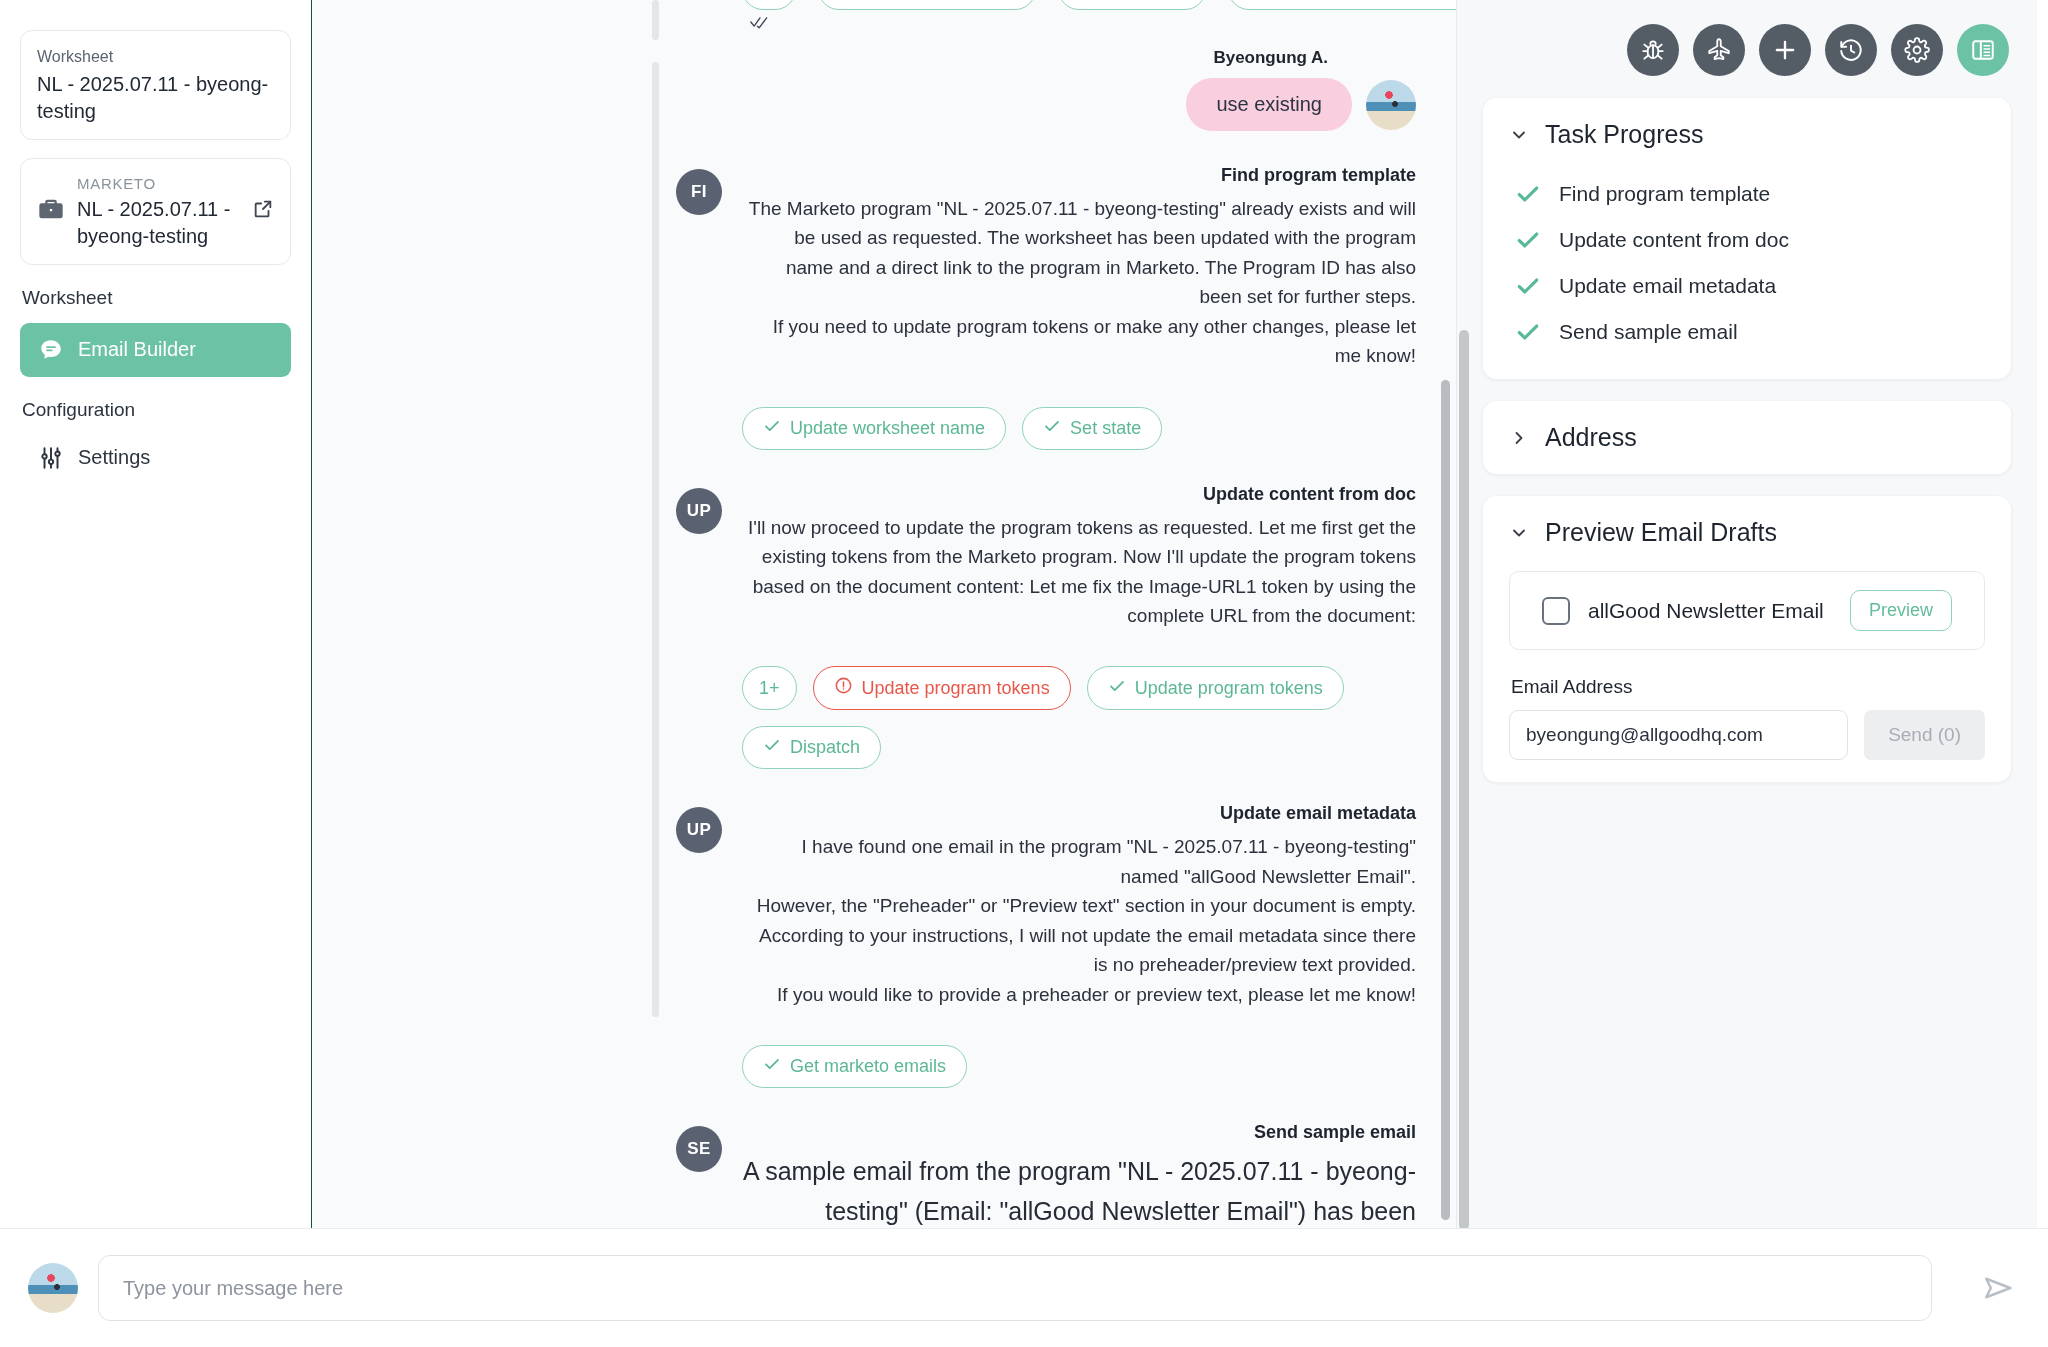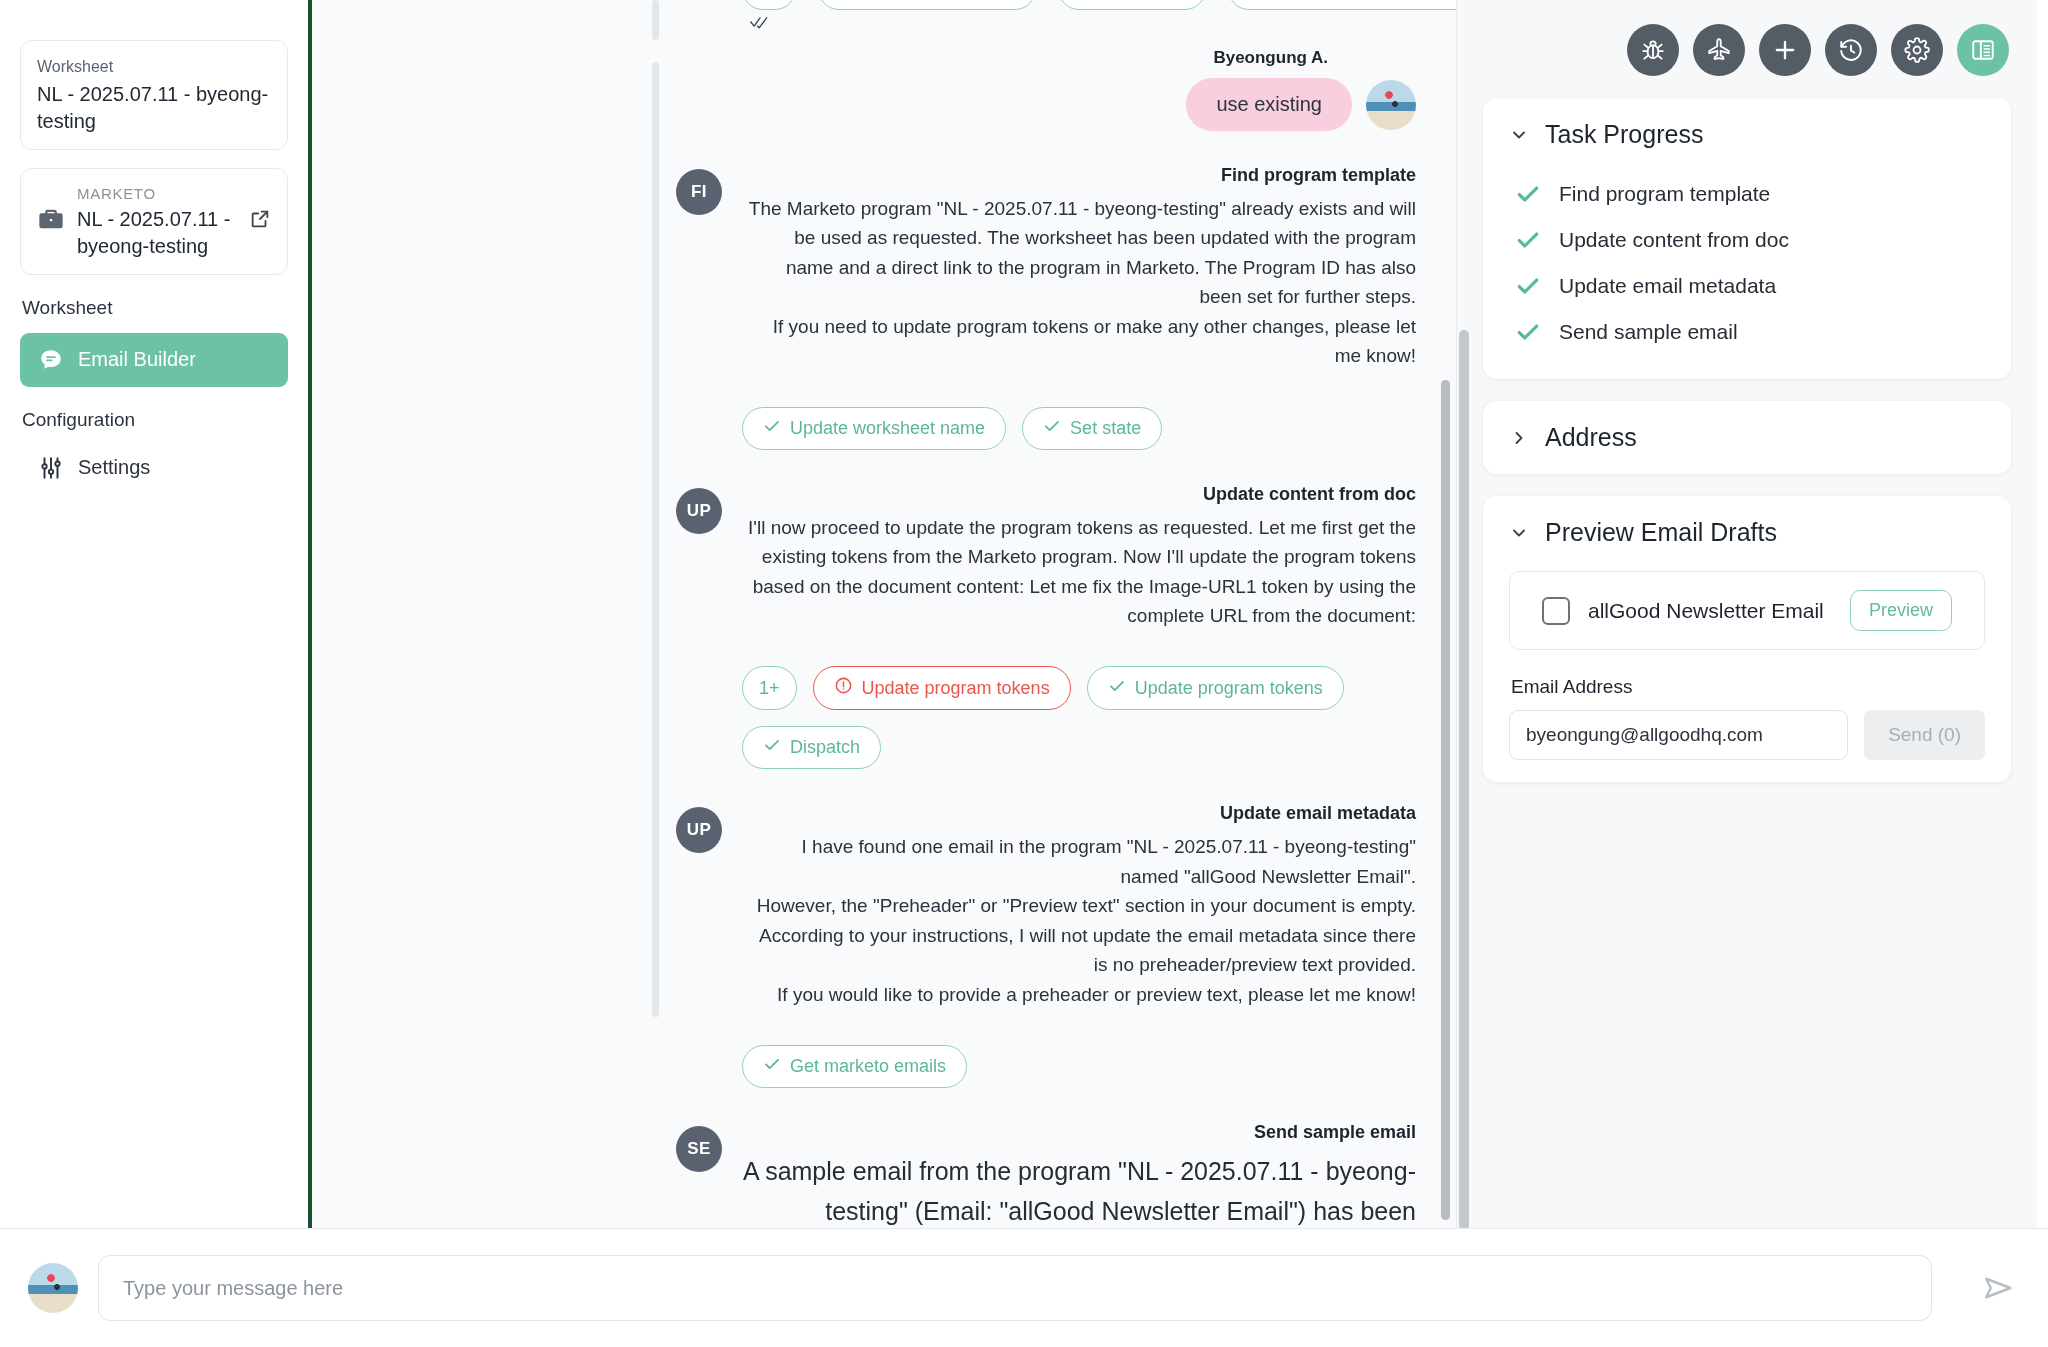--- a/index.html
+++ b/index.html
@@ -8,22 +8,22 @@
     font-family: "Liberation Sans", sans-serif;
     background: #ffffff;
     overflow: hidden;
   }
   .app { display: flex; width: 2048px; height: 1347px; position: relative; }
 
   
   .sidebar {
     width: 312px; flex: 0 0 312px; height: 100%;
     background: #ffffff;
-    border-right: 4px solid #14532d;
-    padding: 40px 20px 0 20px;
+    border-right: 1px solid #14532d;
+    padding: 30px 20px 0 20px;
   }
   .card-box {
     border: 1px solid #e6e9ed;
     border-radius: 12px;
     background: #fff;
     padding: 14px 16px;
     margin-bottom: 18px;
   }
   .ws-label {
     font-size: 16px; color: #5a6472; line-height: 1.5; margin-bottom: 2px;

